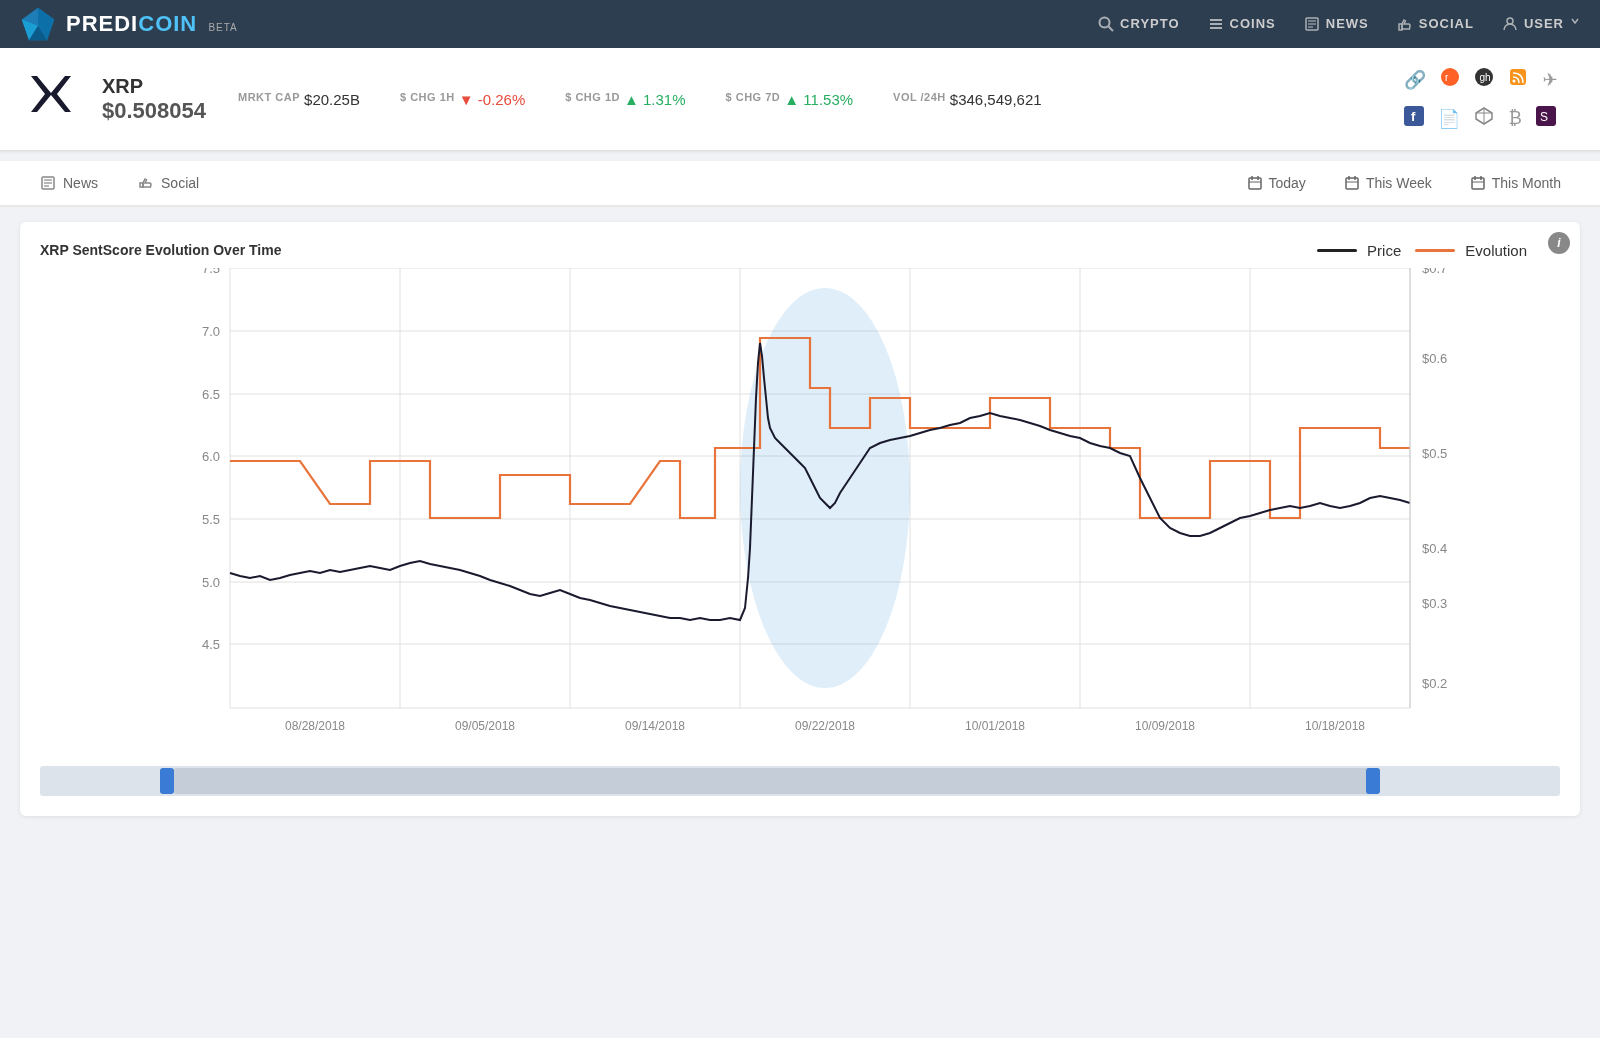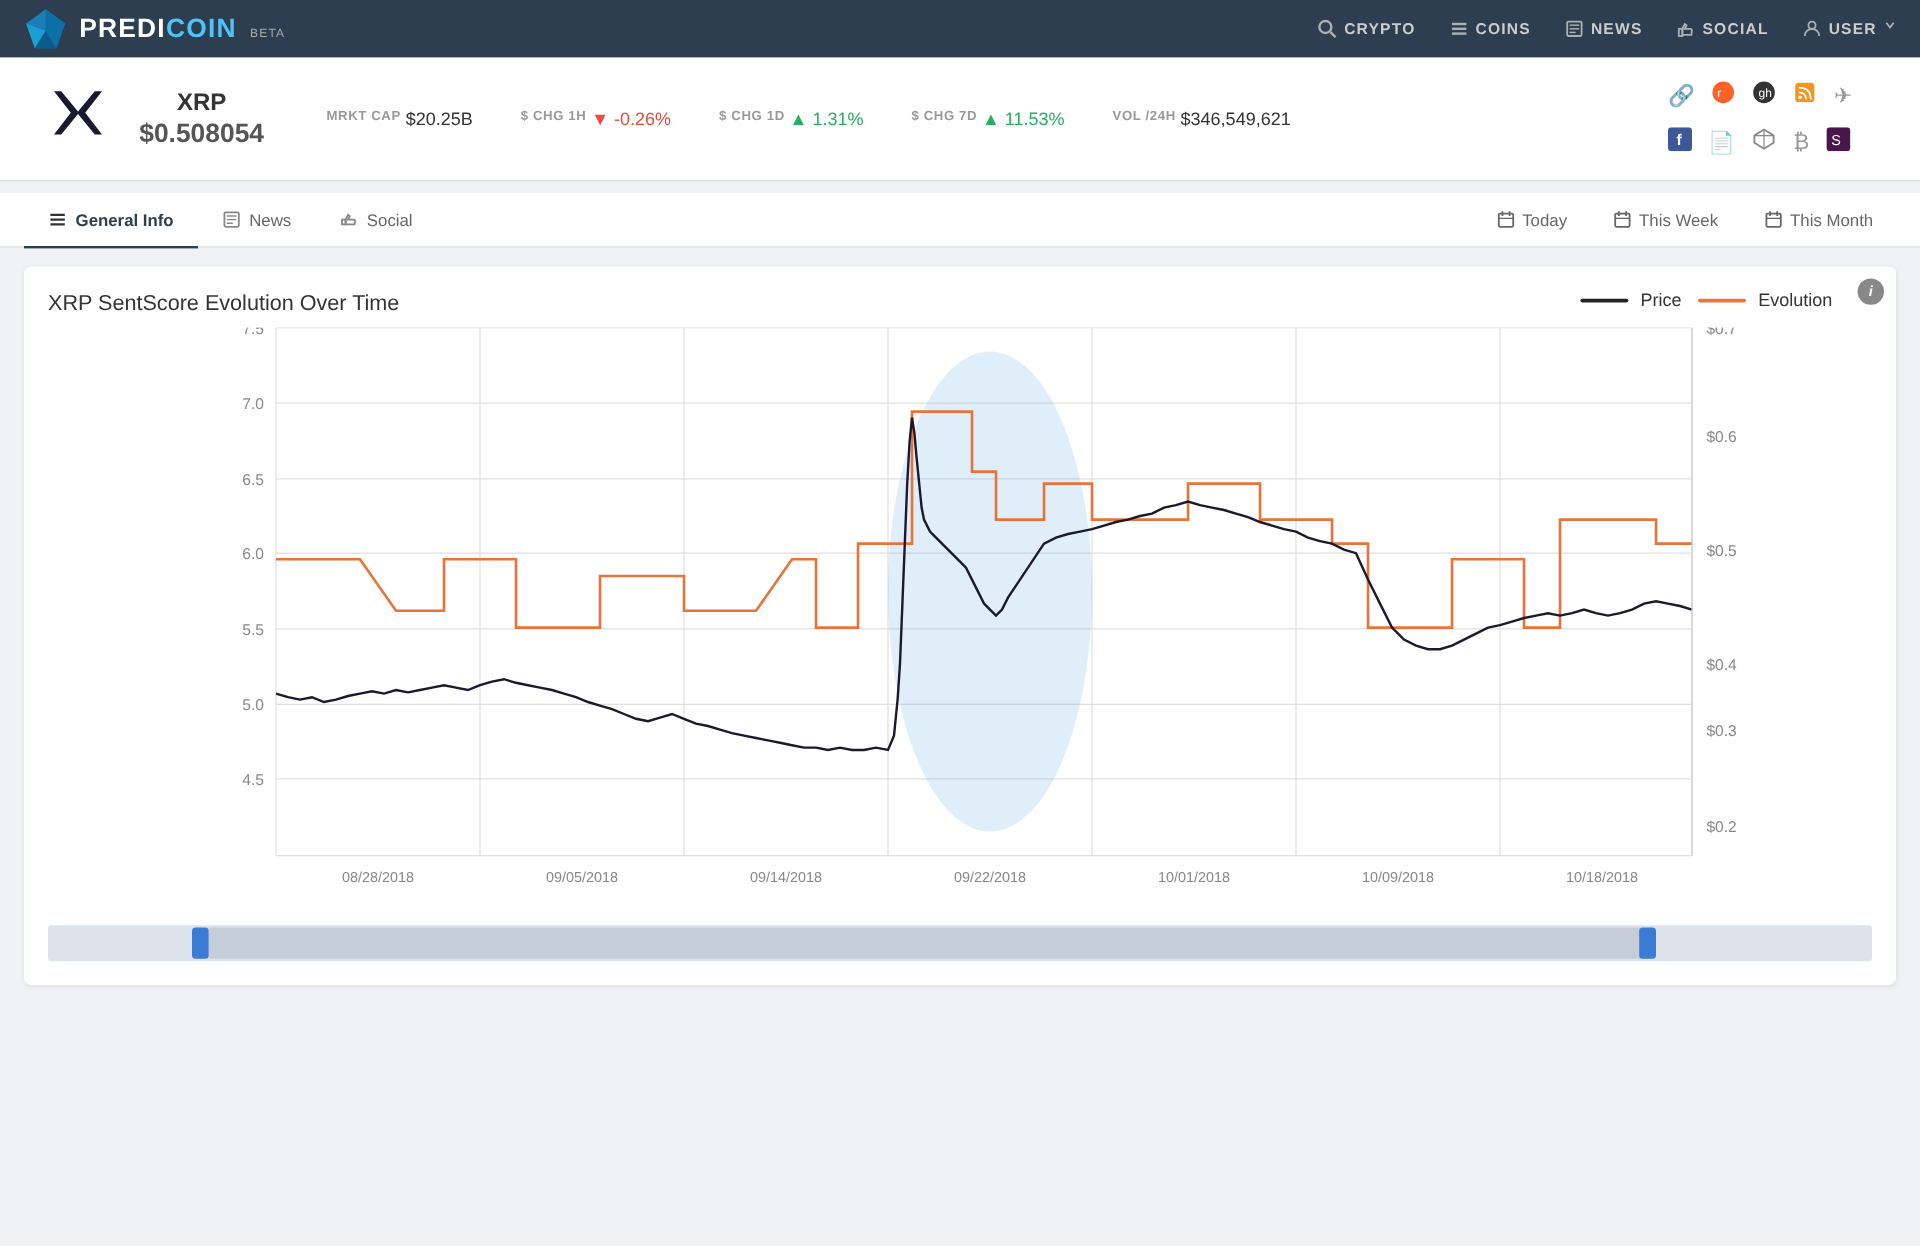--- a/index.html
+++ b/index.html
@@ -51,27 +51,26 @@
       font-weight: 600;
       letter-spacing: 1px;
       cursor: pointer;
       text-transform: uppercase;
     }
     .nav-item svg { opacity: 0.8; }
 
     
     .coin-header {
       background: white;
-      padding: 16px 30px;
-      display: flex;
-      align-items: center;
-      gap: 52px;
+      padding: 16px 16px;
+      display: flex;
+      align-items: center;
+      gap: 32px;
       border-bottom: 1px solid #e0e0e0;
       box-shadow: 0 1px 3px rgba(0,0,0,0.08);
-      text-align: center;
     }
     .coin-logo-area {
       display: flex;
       align-items: center;
       gap: 16px;
     }
     .xrp-icon {
       width: 70px;
       height: 70px;
     }
@@ -169,22 +168,22 @@
     
     .chart-section {
       background: white;
       margin: 15px 20px;
       border-radius: 6px;
       padding: 20px;
       box-shadow: 0 1px 4px rgba(0,0,0,0.08);
       position: relative;
     }
     .chart-title {
-      font-size: 18px;
-      font-weight: 400;
+      font-size: 14px;
+      font-weight: 700;
       color: #333;
       margin-bottom: 6px;
     }
     .chart-legend {
       display: flex;
       gap: 14px;
       position: absolute;
       top: 20px;
       right: 53px;
     }
@@ -402,28 +401,20 @@
       <svg width="20" height="20" viewBox="0 0 20 20">
           <rect width="20" height="20" rx="3" fill="#4a154b"></rect>
           <text x="4" y="15" font-size="12" fill="white">S</text>
         </svg>
     </span>
   </div>
 </div>
 
 <div class="sub-nav">
   <div class="sub-nav-left">
-    <div class="sub-nav-item active">
-      <svg width="16" height="16" viewBox="0 0 16 16">
-        <line x1="2" y1="4" x2="14" y2="4" stroke="#333" stroke-width="1.8"></line>
-        <line x1="2" y1="8" x2="14" y2="8" stroke="#333" stroke-width="1.8"></line>
-        <line x1="2" y1="12" x2="14" y2="12" stroke="#333" stroke-width="1.8"></line>
-      </svg>
-      <span>General Info</span>
-    </div>
     <div class="sub-nav-item">
       <svg width="16" height="16" viewBox="0 0 16 16">
         <rect x="2" y="2" width="12" height="12" rx="1" stroke="#888" stroke-width="1.5" fill="none"></rect>
         <line x1="4" y1="5" x2="12" y2="5" stroke="#888" stroke-width="1.2"></line>
         <line x1="4" y1="8" x2="12" y2="8" stroke="#888" stroke-width="1.2"></line>
         <line x1="4" y1="11" x2="9" y2="11" stroke="#888" stroke-width="1.2"></line>
       </svg>
       <span>News</span>
     </div>
     <div class="sub-nav-item">

